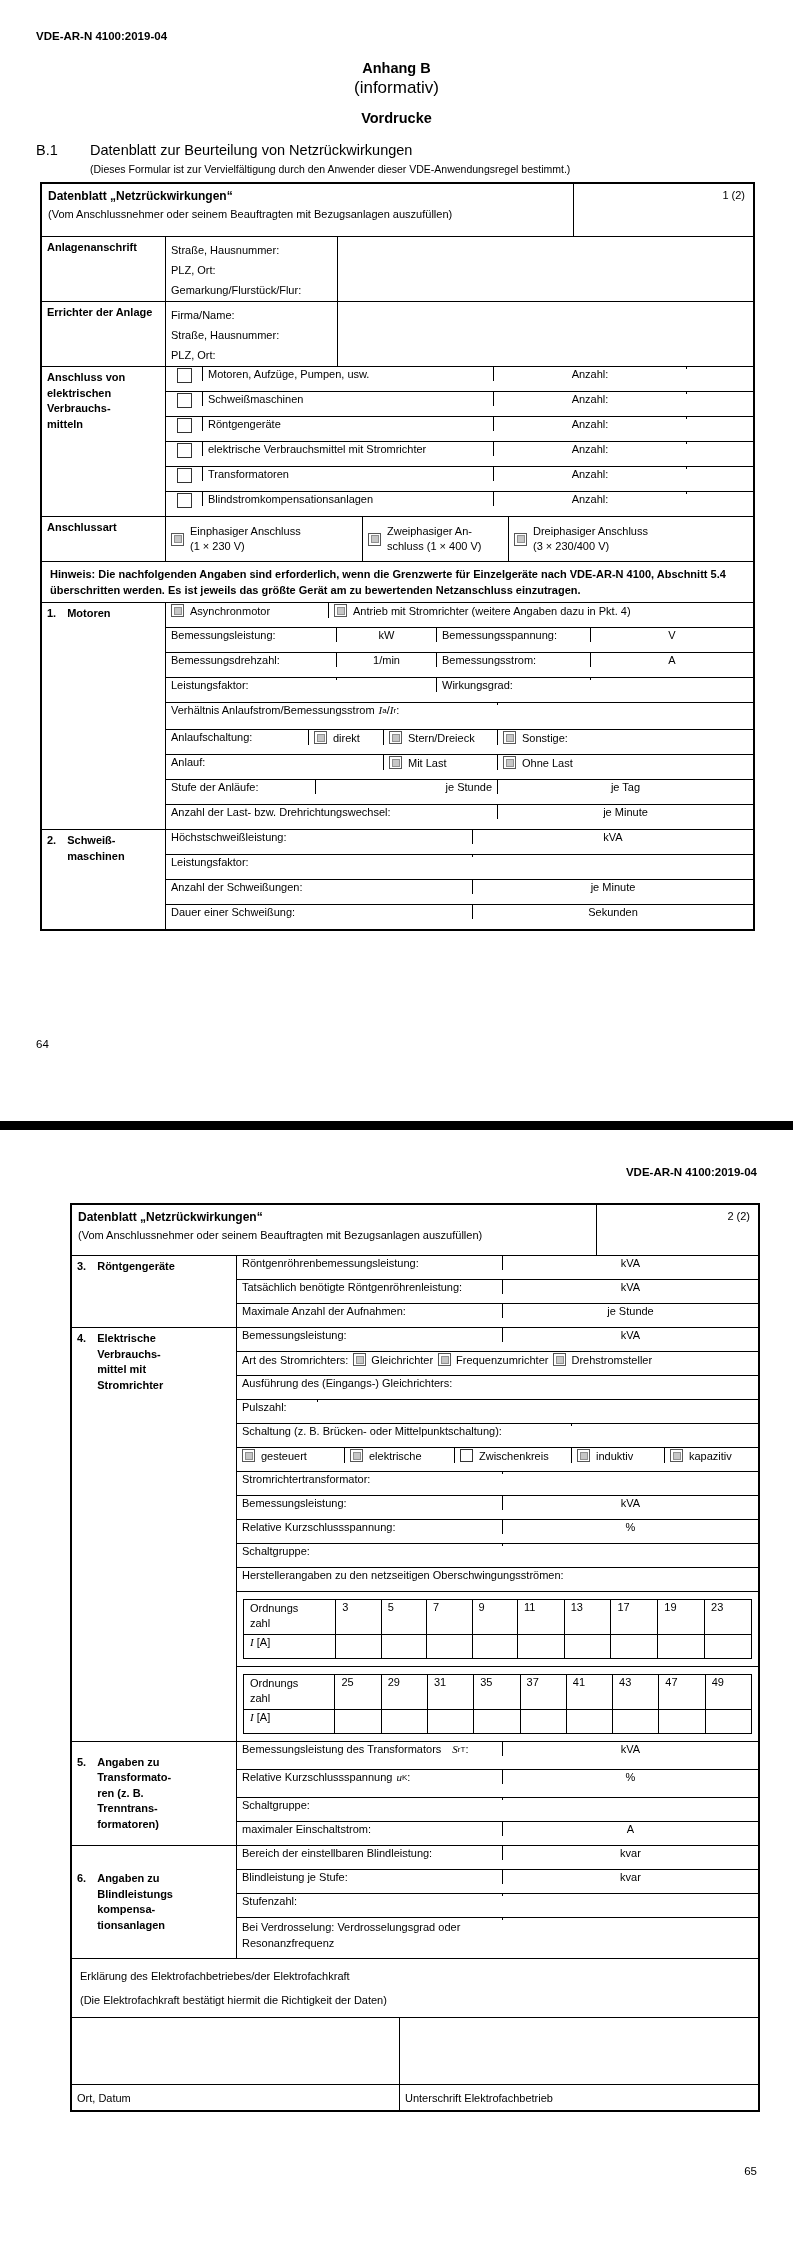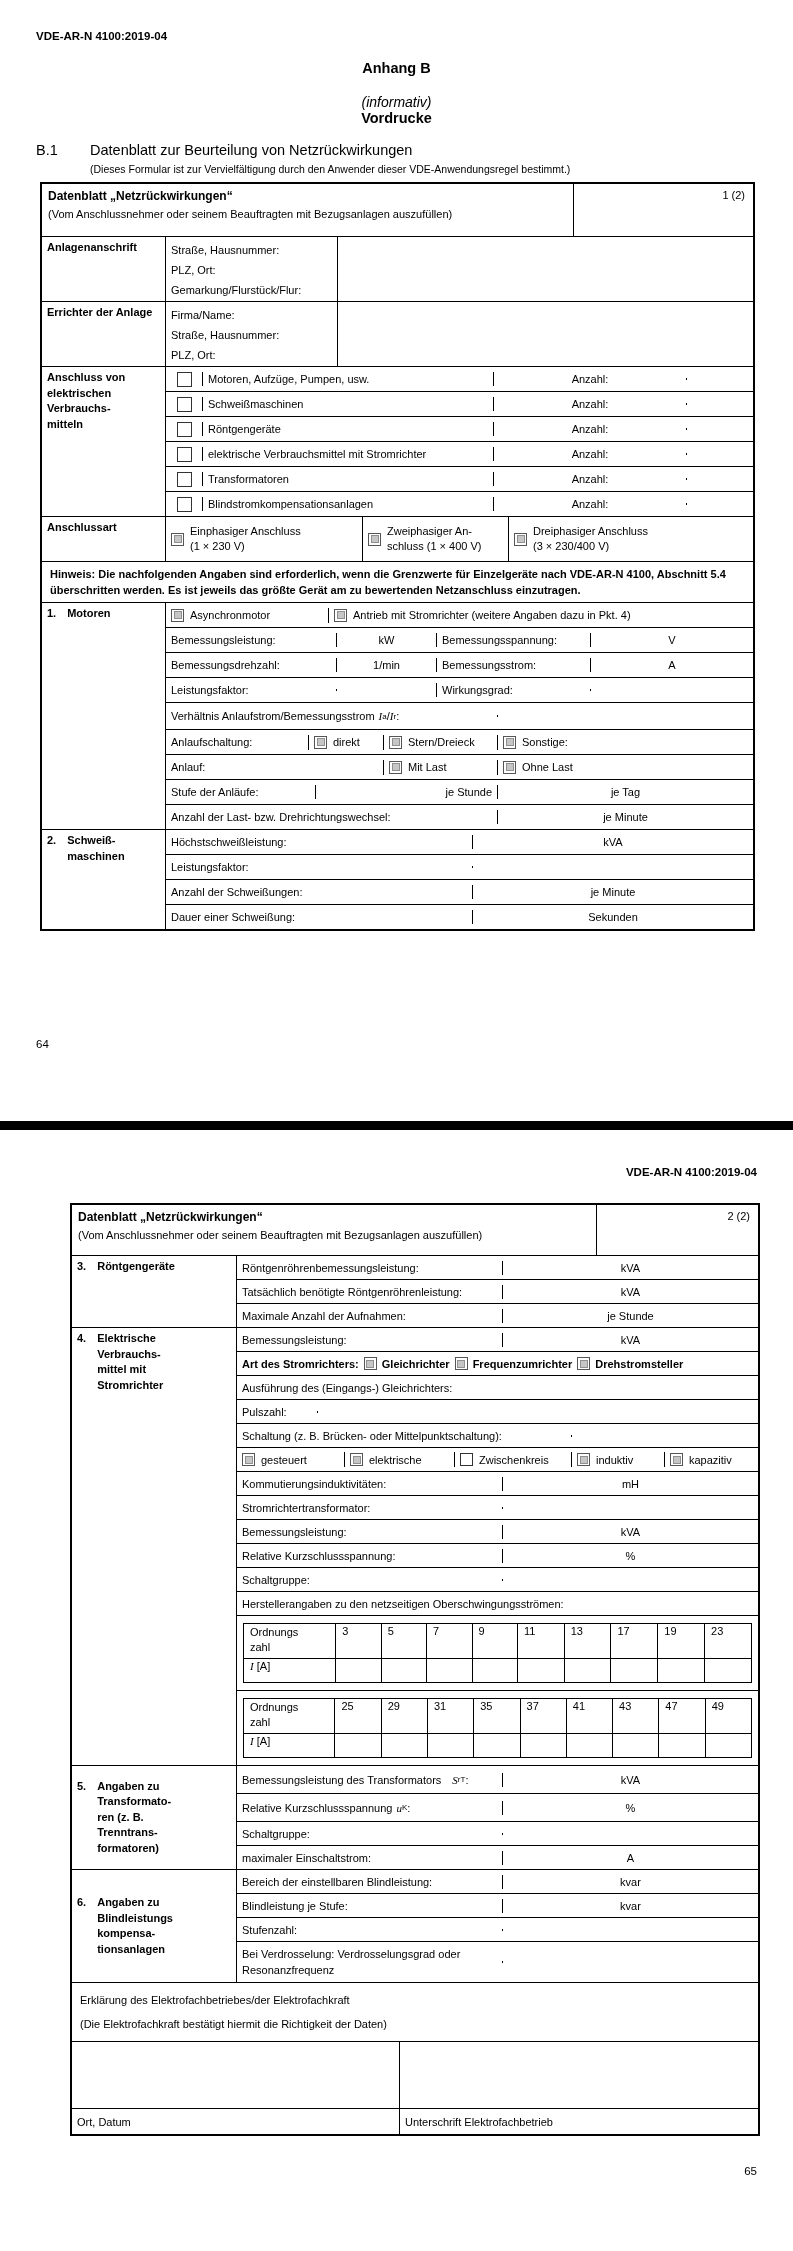--- a/index.html
+++ b/index.html
@@ -22,21 +22,21 @@
   .tbl{position:absolute;border:2px solid #000;background:#fff;box-sizing:border-box;}
   .tbl > div + div{border-top:1.5px solid #000;}
   .trow{display:flex;align-items:stretch;}
   .trow > div + div{border-left:1.5px solid #000;}
   .sec{display:flex;align-items:stretch;}
   .sec-label{width:123px;flex:none;padding:3px 5px;box-sizing:border-box;font-weight:bold;line-height:15.5px;}
   .tbl2 .sec-label{width:164px;}
   .sec-label.vcenter{display:flex;flex-direction:column;justify-content:center;}
   .sec-body{flex:1;min-width:0;border-left:1.5px solid #000;display:flex;flex-direction:column;}
   .sec-body > div + div{border-top:1.5px solid #000;}
-  .srow{display:flex;align-items:center;min-height:24px;}
+  .srow{display:flex;align-items:flex-start;min-height:24px;}
   .tbl2 .srow{min-height:23px;}
   .srow > div + div{border-left:1.5px solid #000;}
   .c{display:flex;align-items:center;gap:6px;padding:1px 5px;box-sizing:border-box;flex:none;}
   .grow{flex:1 1 auto;min-width:0;}
   .center{justify-content:center;text-align:center;}
   .right{justify-content:flex-end;}
   .lblcol{width:123px;flex:none;font-weight:bold;padding:3px 5px;box-sizing:border-box;line-height:15.5px;}
   .fieldcol{width:172px;flex:none;padding:3px 5px;box-sizing:border-box;line-height:20px;}
   .ft-title{font-weight:bold;font-size:12px;margin:3px 0 5px 0;}
   .ft-sub{font-size:11px;}
@@ -64,21 +64,21 @@
   .itbl td{border:1.5px solid #000;padding:1px 6px;vertical-align:top;font-size:11px;margin-top:12px;}
   .itbl .ordcell{width:88px;line-height:15px;}
   .itbl .numcell{width:40px;height:32px;}
   .itbl .icell{height:21px;}
 </style>
 </head>
 <body>
 
 <div class="abs doc-ref" style="top:30px;left:36px;">VDE-AR-N 4100:2019-04</div>
 <div class="center-h bold" style="top:60px;font-size:14.5px;">Anhang B</div>
-<div class="center-h" style="top:94px;font-size:14px;font-style:italic;">(informativ)</div>
+<div class="center-h" style="top:78px;font-size:17px;">(informativ)</div>
 <div class="center-h bold" style="top:110px;font-size:14.5px;">Vordrucke</div>
 
 <div class="b1head">
   <span class="b1num">B.1</span>
   <span>Datenblatt zur Beurteilung von Netzrückwirkungen</span>
 </div>
 <div class="b1note">(Dieses Formular ist zur Vervielfältigung durch den Anwender dieser VDE-Anwendungsregel bestimmt.)</div>
 
 <div class="tbl tbl1" style="top:182px;left:40px;width:715px;">
 
@@ -455,21 +455,21 @@
     <div class="sec-body">
       <div class="srow">
         <div class="c" style="width:265px;">
             <span>Bemessungsleistung:</span>
           </div>
         <div class="c grow center">
             <span>kVA</span>
           </div>
       </div>
       <div class="srow">
-        <div class="c grow" style="gap:5px;font-weight:bold;">
+        <div class="c grow" style="gap:5px;">
           <span>Art des Stromrichters:</span>
           <span class="cb sh"></span>
           <span>Gleichrichter</span>
           <span class="cb sh"></span>
           <span>Frequenzumrichter</span>
           <span class="cb sh"></span>
           <span>Drehstromsteller</span>
         </div>
       </div>
       <div class="srow">
@@ -503,28 +503,20 @@
           <span>Zwischenkreis</span>
         </div>
         <div class="c" style="width:93px;">
           <span class="cb sh"></span>
           <span>induktiv</span>
         </div>
         <div class="c grow">
           <span class="cb sh"></span>
           <span>kapazitiv</span>
         </div>
-      </div>
-      <div class="srow">
-        <div class="c" style="width:265px;">
-            <span>Kommutierungsinduktivitäten:</span>
-          </div>
-        <div class="c grow center">
-            <span>mH</span>
-          </div>
       </div>
       <div class="srow">
         <div class="c" style="width:265px;">
             <span>Stromrichtertransformator:</span>
           </div>
         <div class="c grow"></div>
       </div>
       <div class="srow">
         <div class="c" style="width:265px;">
             <span>Bemessungsleistung:</span>

